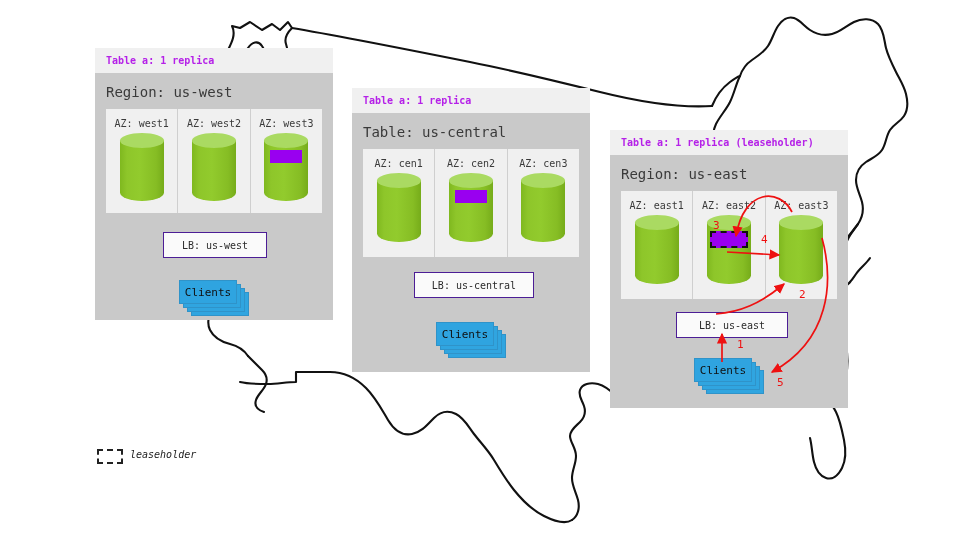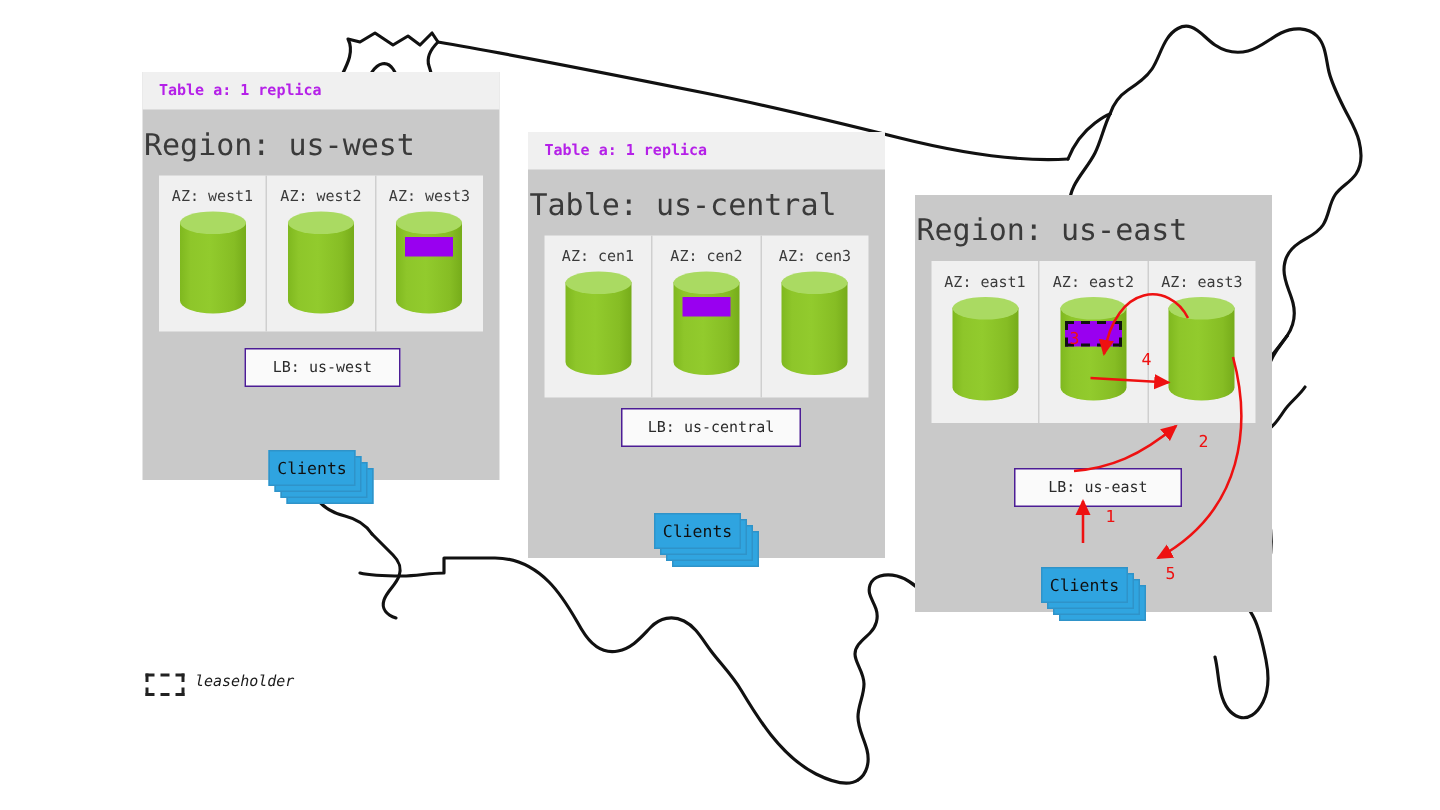--- a/index.html
+++ b/index.html
@@ -18,22 +18,22 @@
     background:#f0f0f0;
     color:#b521e8;
     font-size:10px;
     padding:7px 0 7px 11px;
     letter-spacing:0px;
     white-space:nowrap;
     font-weight:bold;
   }
   .region-title{
     color:#3a3a3a;
-    font-size:20px;
-    padding:11px 0 9px 1px;
+    font-size:14px;
+    padding:11px 0 9px 11px;
     white-space:nowrap;
   }
   .az-row{display:flex;margin:0 11px;background:#f0f0f0;}
   .az-cell{
     flex:1;
     border-right:1px solid #cfcfcf;
     display:flex;flex-direction:column;align-items:center;
     padding-top:9px;padding-bottom:12px;
     position:relative;
   }
@@ -64,21 +64,21 @@
     position:absolute;
     background:#fafafa;
     border:1px solid #4c1d95;
     font-size:10px;color:#2b2b2b;
     display:flex;align-items:center;justify-content:center;
     white-space:nowrap;
     z-index:5;
   }
 
   
-  .clients{position:absolute;z-index:6;margin-top:20px;}
+  .clients{position:absolute;z-index:6;}
   .clients .card{
     position:absolute;
     background:#30a5e0;
     border:1px solid #2f93c9;
   }
   .clients .card.front{
     background:#2fa4e0;
     display:flex;align-items:center;justify-content:center;
     color:#101010;font-size:11px;
     left:0;top:0;
@@ -253,20 +253,21 @@
     <div class="lb" style="left:62px;top:184px;width:118px;height:24px;">LB: us-central</div>
     <div class="clients" style="left:84px;top:234px;width:72px;height:36px;">
       <div class="card s3" style="width:56px;height:22px;"></div>
       <div class="card s2" style="width:56px;height:22px;"></div>
       <div class="card s1" style="width:56px;height:22px;"></div>
       <div class="card front" style="width:56px;height:22px;">Clients</div>
     </div>
   </div>
 
   <div class="panel" style="left:610px;top:130px;width:238px;height:278px;">
+    <div class="panel-head">Table a: 1 replica (leaseholder)</div>
     <div class="region-title">Region: us-east</div>
     <div class="az-row" style="height:108px;">
       <div class="az-cell">
         <div class="az-label">AZ: east1</div>
         <div class="cyl" style="width:44px;height:62px;">
           <div class="cyl-body"></div>
           <div class="cyl-top"></div>
         </div>
       </div>
       <div class="az-cell">

